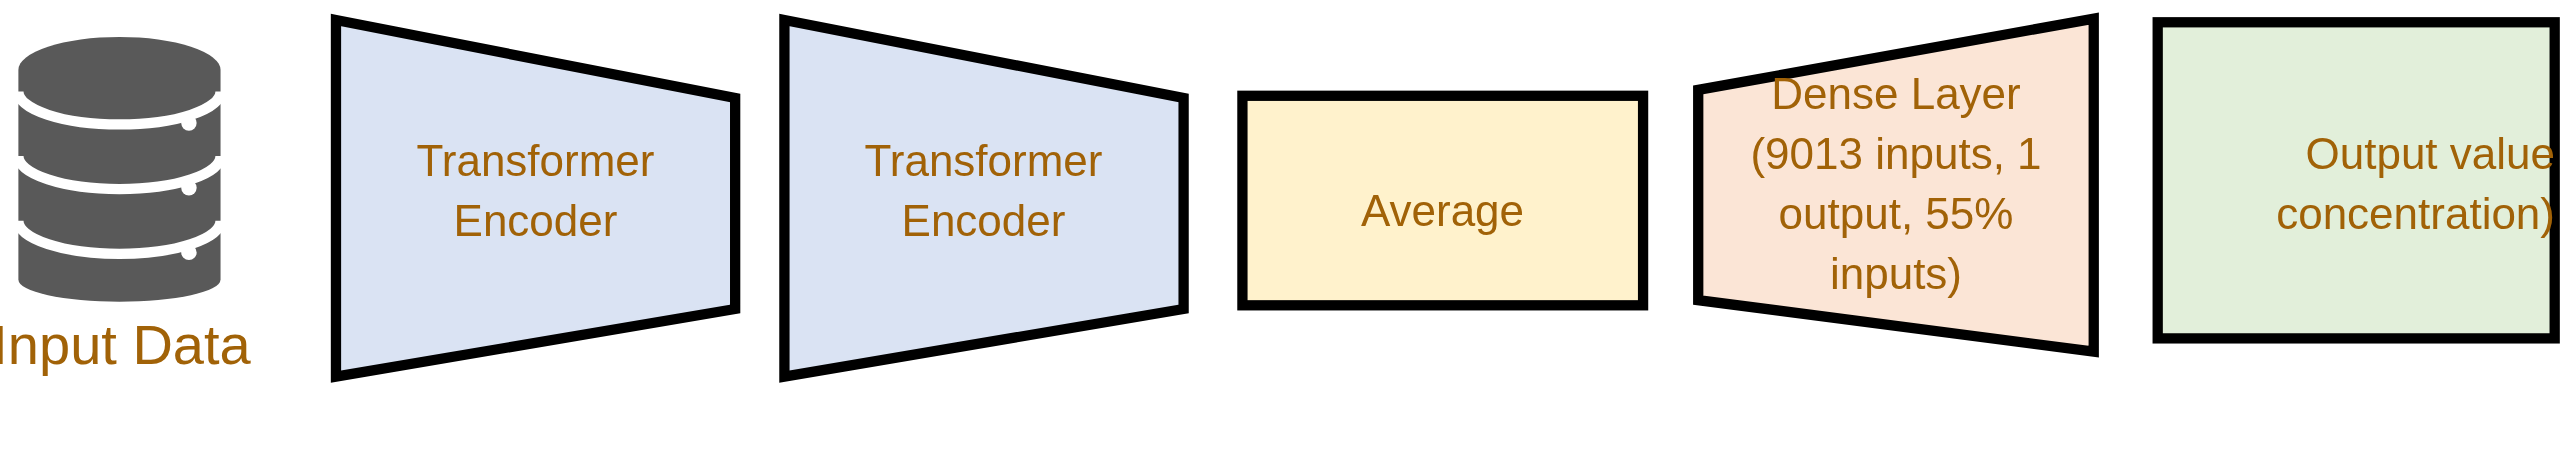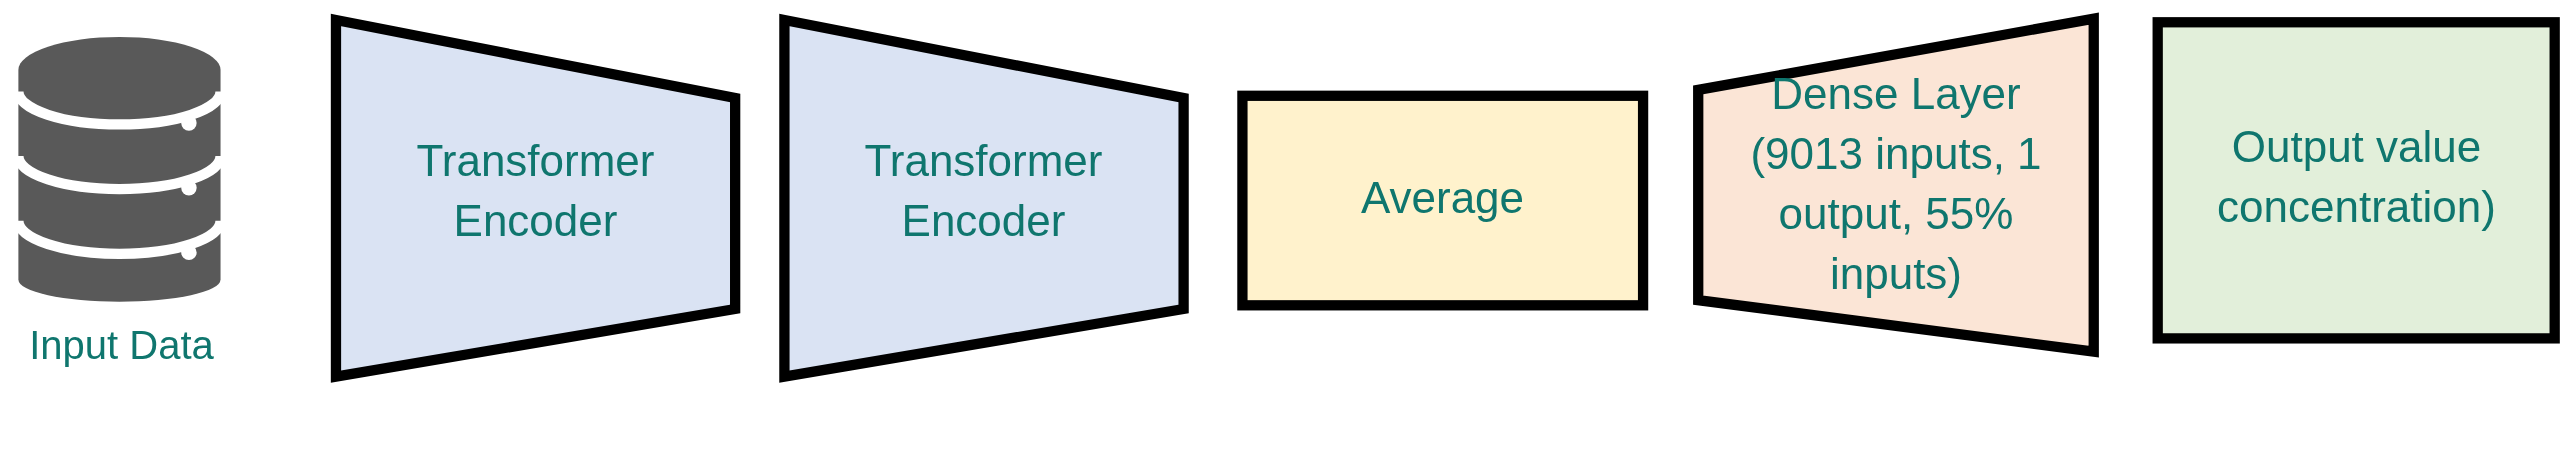--- a/index.html
+++ b/index.html
@@ -22,27 +22,27 @@
     stroke-width: 14;
     stroke-linejoin: miter;
   }
   .label {
     position: absolute;
     display: flex;
     flex-direction: column;
     align-items: center;
     justify-content: center;
     text-align: center;
-    color: #0f766e;
+    color: #a16207;
     font-size: 44px;
     line-height: 60px;
     white-space: nowrap;
   }
   .label--caption {
-    font-size: 40px;
+    font-size: 56px;
     text-align: center;
   }
 </style>
 </head>
 <body>
 
 <div class="canvas">
 
   <svg class="shapes" viewBox="0 0 3504 636" xmlns="http://www.w3.org/2000/svg">
 
@@ -72,30 +72,30 @@
   <div class="label" style="left:336px; top:22px; width:399px; height:338px;">
     <div>Transformer</div>
     <div>Encoder</div>
   </div>
 
   <div class="label" style="left:784px; top:22px; width:399px; height:338px;">
     <div>Transformer</div>
     <div>Encoder</div>
   </div>
 
-  <div class="label" style="left:1242px; top:95px; width:401px; height:206px;text-align:center;">
+  <div class="label" style="left:1242px; top:108px; width:401px; height:206px;text-align:center;">
     <div>Average</div>
   </div>
 
   <div class="label" style="left:1698px; top:18.4px; width:396px; height:331px;">
     <div>Dense Layer</div>
     <div>(9013 inputs, 1</div>
     <div>output, 55%</div>
     <div>inputs)</div>
   </div>
 
-  <div class="label" style="left:2158px; top:22px; width:397px; height:309px;">
+  <div class="label" style="left:2158px; top:29px; width:397px; height:309px;align-items:flex-end;">
     <div>Output value</div>
     <div>concentration)</div>
   </div>
 
 </div>
 
 
 </body></html>

